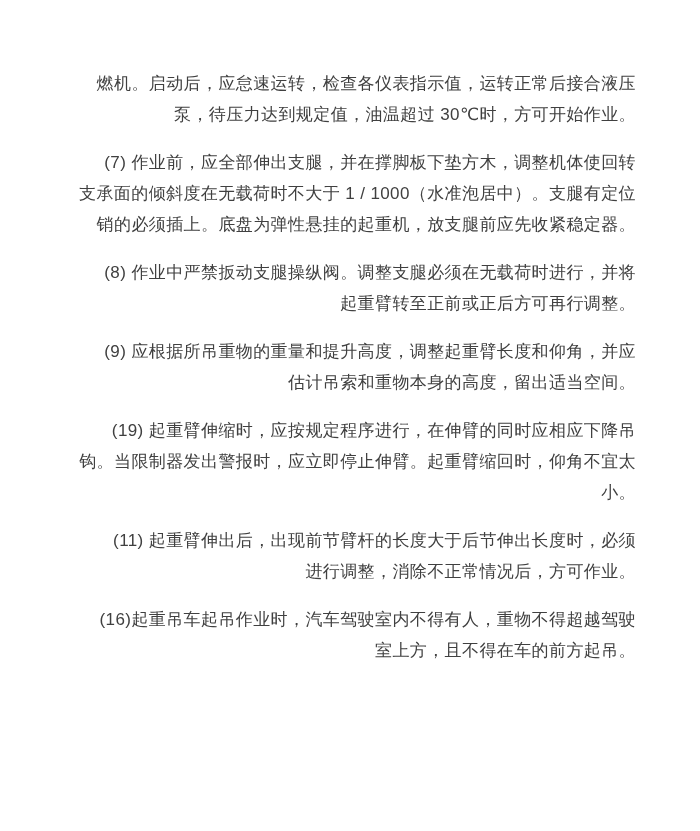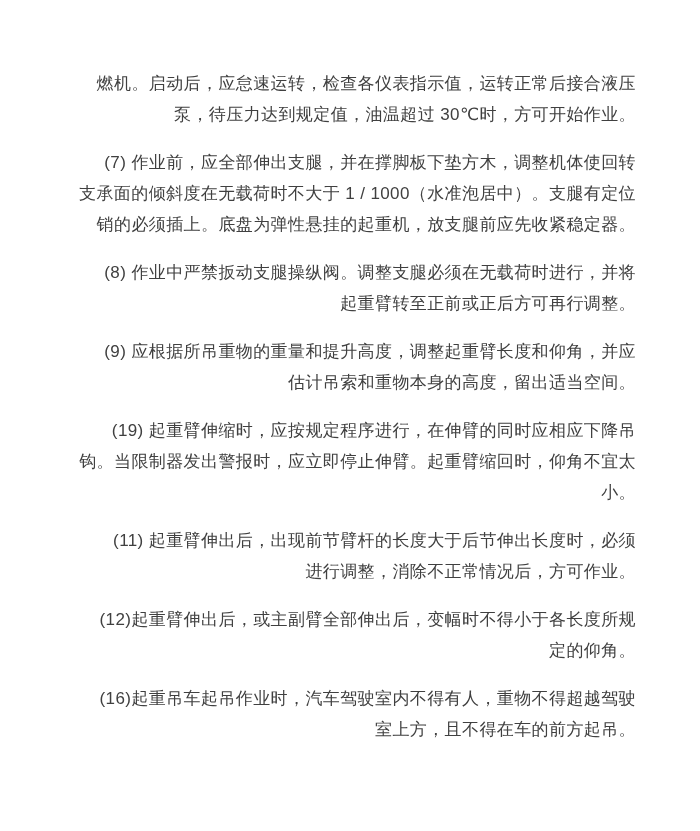--- a/index.html
+++ b/index.html
@@ -33,15 +33,14 @@
 </head>
 <body>
 
 <div class="page">
   <p class="para">燃机。启动后，应怠速运转，检查各仪表指示值，运转正常后接合液压泵，待压力达到规定值，油温超过 30℃时，方可开始作业。</p>
   <p class="para indent">(7) 作业前，应全部伸出支腿，并在撑脚板下垫方木，调整机体使回转支承面的倾斜度在无载荷时不大于 1 / 1000（水准泡居中）。支腿有定位销的必须插上。底盘为弹性悬挂的起重机，放支腿前应先收紧稳定器。</p>
   <p class="para indent">(8) 作业中严禁扳动支腿操纵阀。调整支腿必须在无载荷时进行，并将起重臂转至正前或正后方可再行调整。</p>
   <p class="para indent">(9) 应根据所吊重物的重量和提升高度，调整起重臂长度和仰角，并应估计吊索和重物本身的高度，留出适当空间。</p>
   <p class="para indent">(19) 起重臂伸缩时，应按规定程序进行，在伸臂的同时应相应下降吊钩。当限制器发出警报时，应立即停止伸臂。起重臂缩回时，仰角不宜太小。</p>
   <p class="para indent">(11) 起重臂伸出后，出现前节臂杆的长度大于后节伸出长度时，必须进行调整，消除不正常情况后，方可作业。</p>
-  <p class="para indent">(12)起重臂伸出后，或主副臂全部伸出后，变幅时不得小于各长度所规定的仰角。</p>
   <p class="para indent">(16)起重吊车起吊作业时，汽车驾驶室内不得有人，重物不得超越驾驶室上方，且不得在车的前方起吊。</p>
 </div>
 
 </body></html>

